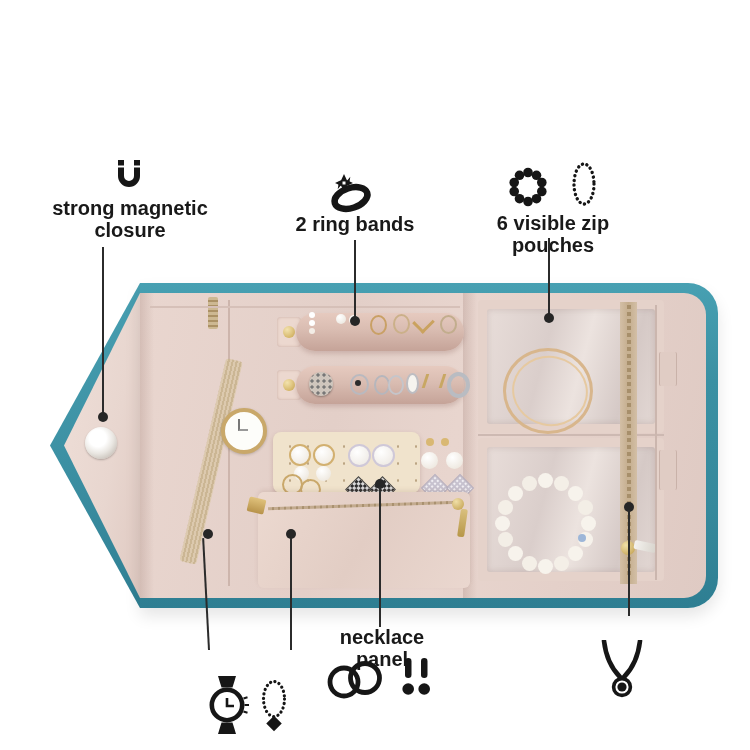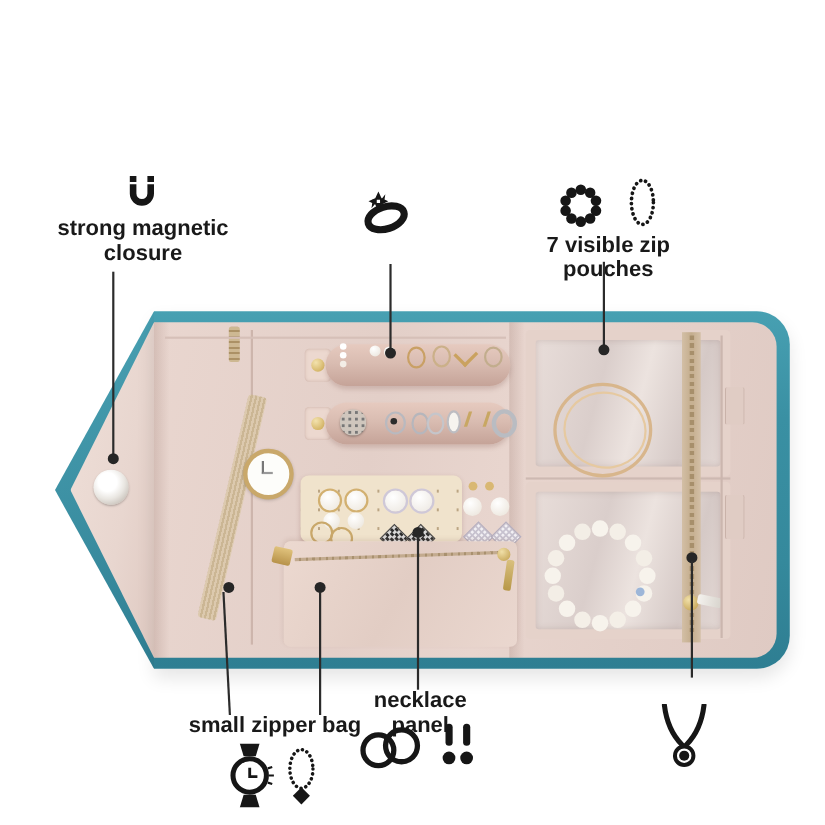--- a/index.html
+++ b/index.html
@@ -170,20 +170,21 @@
     <svg width="54" height="42" viewBox="0 0 54 42">
       <g transform="rotate(-18 27 26)">
           <ellipse cx="27" cy="26" rx="17" ry="10" fill="none" stroke="#161616" stroke-width="6.5"></ellipse>
         </g>
       <g transform="translate(20 11)">
         <path d="M0 -9 L3.5 -1.5 L-3.5 -1.5 Z M9 0 L1.5 3.5 L1.5 -3.5 Z M0 9 L-3.5 1.5 L3.5 1.5 Z M-9 0 L-1.5 -3.5 L-1.5 3.5 Z" fill="#161616"></path>
         <path d="M6.3 -6.3 L2 -1 L5 2 Z M-6.3 6.3 L-2 1 L-5 -2 Z" fill="#161616"></path>
       </g>
     </svg>
   </div>
+  <div class="abs callout-label" style="left:280px;top:213px;width:150px;">2 ring bands</div>
   <div class="abs line" style="left:354px;top:240px;height:80px;"></div>
   <div class="abs dot" style="left:350px;top:316px;"></div>
 
   <div class="abs icon" style="left:508px;top:164px;">
     <svg width="40" height="44" viewBox="0 0 40 44">
       <g fill="#161616">
         <circle cx="20" cy="8.5" r="4.8"></circle>
           <circle cx="28.5" cy="11.3" r="4.8"></circle>
           <circle cx="33.8" cy="18.5" r="4.8"></circle>
         <circle cx="33.8" cy="27.5" r="4.8"></circle>
@@ -194,21 +195,21 @@
           <circle cx="6.2" cy="18.5" r="4.8"></circle>
         <circle cx="11.5" cy="11.3" r="4.8"></circle>
       </g>
     </svg>
   </div>
   <div class="abs icon" style="left:570px;top:160px;">
     <svg width="28" height="48" viewBox="0 0 28 48">
       <ellipse cx="14" cy="24" rx="10" ry="20" fill="none" stroke="#161616" stroke-width="3.4" stroke-dasharray="0.1 4.6" stroke-linecap="round"></ellipse>
     </svg>
   </div>
-  <div class="abs callout-label" style="left:453px;top:212px;width:200px;">7 visible zip pouches</div>
+  <div class="abs callout-label" style="left:453px;top:212px;width:200px;">6 visible zip pouches</div>
   <div class="abs line" style="left:548px;top:238px;height:78px;"></div>
   <div class="abs dot" style="left:544px;top:313px;"></div>
 
   <div class="abs dot" style="left:624px;top:502px;"></div>
   <div class="abs line" style="left:628px;top:510px;height:106px;"></div>
   <div class="abs icon" style="left:599px;top:640px;">
     <svg width="46" height="58" viewBox="0 0 46 58">
       <path d="M5 1 C7 18 14 30 21 37 M41 1 C39 18 32 30 25 37" fill="none" stroke="#161616" stroke-width="4.6" stroke-linecap="round"></path>
       <rect x="20.5" y="36" width="5" height="5" fill="#161616"></rect>
       <circle cx="23" cy="47" r="8.4" fill="#ffffff" stroke="#161616" stroke-width="3.6"></circle>
@@ -231,21 +232,20 @@
       <circle cx="7.2" cy="32" r="5.8" fill="#161616"></circle>
       <rect x="20" y="1" width="6.5" height="20" rx="3.2" fill="#161616"></rect>
       <circle cx="23.2" cy="32" r="5.8" fill="#161616"></circle>
     </svg>
   </div>
 
   <div class="abs dot" style="left:203px;top:529px;"></div>
   <div class="abs line" style="left:208px;top:538px;height:112px;transform:rotate(-3deg);transform-origin:50% 100%;"></div>
   <div class="abs dot" style="left:286px;top:529px;"></div>
   <div class="abs line" style="left:290px;top:538px;height:112px;"></div>
-  <div class="abs callout-label" style="left:165px;top:648px;width:170px;">small zipper bag</div>
   <div class="abs icon" style="left:206px;top:676px;">
     <svg width="44" height="58" viewBox="0 0 44 58">
       <path d="M12 0 h18 l-3.5 11.5 h-11 Z" fill="#161616"></path>
       <path d="M15.5 46.5 h11 L30 58 H12 Z" fill="#161616"></path>
       <circle cx="21" cy="29" r="15.2" fill="#ffffff" stroke="#161616" stroke-width="4.6"></circle>
       <path d="M21 22 v8 h7" fill="none" stroke="#161616" stroke-width="2.6"></path>
       <path d="M37.5 22.5 l4 -1.2 M38.5 29 h4.5 M37.5 35.5 l4 1.2" stroke="#161616" stroke-width="2"></path>
     </svg>
   </div>
   <div class="abs icon" style="left:257px;top:678px;">

